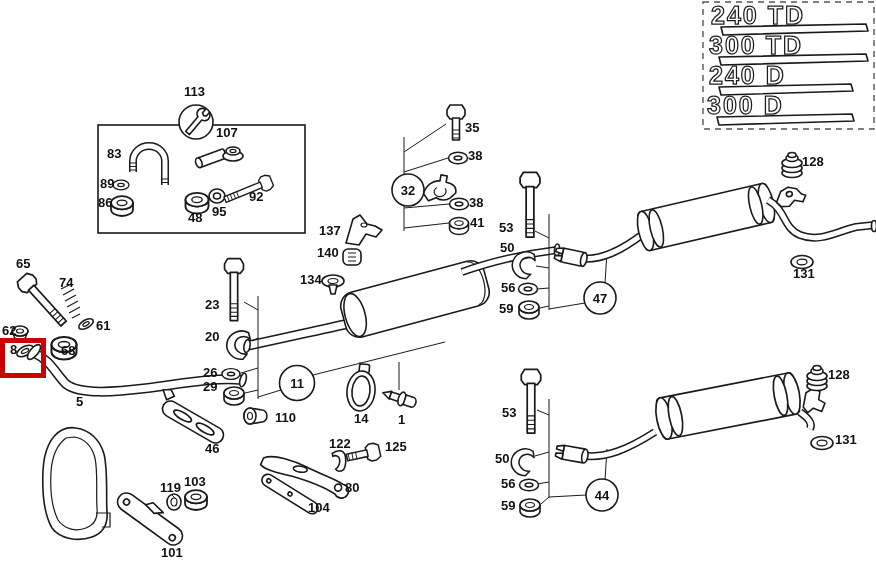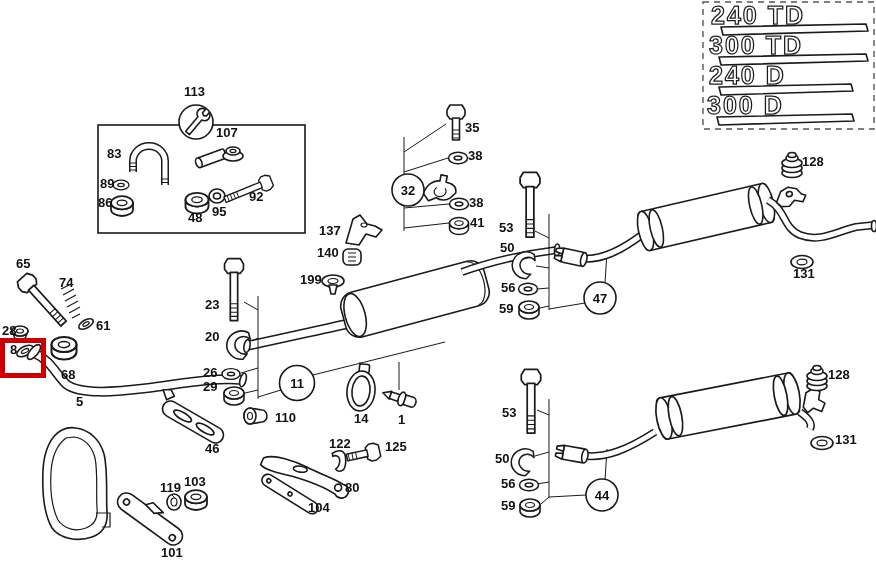--- a/index.html
+++ b/index.html
@@ -325,31 +325,31 @@
 <div class="lbl" style="left:107px;top:147px">83</div>
 <div class="lbl" style="left:100px;top:177px">89</div>
 <div class="lbl" style="left:98px;top:196px">86</div>
 <div class="lbl" style="left:216px;top:126px">107</div>
 <div class="lbl" style="left:188px;top:211px">48</div>
 <div class="lbl" style="left:212px;top:205px">95</div>
 <div class="lbl" style="left:249px;top:190px">92</div>
 <div class="lbl" style="left:16px;top:257px">65</div>
 <div class="lbl" style="left:59px;top:276px">74</div>
 <div class="lbl" style="left:96px;top:319px">61</div>
-<div class="lbl" style="left:2px;top:324px">28</div>
+<div class="lbl" style="left:2px;top:324px">62</div>
 <div class="lbl" style="left:10px;top:343px">8</div>
-<div class="lbl" style="left:61px;top:368px">68</div>
+<div class="lbl" style="left:61px;top:344px">68</div>
 <div class="lbl" style="left:76px;top:395px">5</div>
 <div class="lbl" style="left:205px;top:298px">23</div>
 <div class="lbl" style="left:205px;top:330px">20</div>
 <div class="lbl" style="left:203px;top:366px">26</div>
 <div class="lbl" style="left:203px;top:380px">29</div>
 <div class="lbl" style="left:319px;top:224px">137</div>
 <div class="lbl" style="left:317px;top:246px">140</div>
-<div class="lbl" style="left:300px;top:273px">199</div>
+<div class="lbl" style="left:300px;top:273px">134</div>
 <div class="lbl" style="left:275px;top:411px">110</div>
 <div class="lbl" style="left:354px;top:412px">14</div>
 <div class="lbl" style="left:398px;top:413px">1</div>
 <div class="lbl" style="left:329px;top:437px">122</div>
 <div class="lbl" style="left:385px;top:440px">125</div>
 <div class="lbl" style="left:345px;top:481px">80</div>
 <div class="lbl" style="left:308px;top:501px">104</div>
 <div class="lbl" style="left:205px;top:442px">46</div>
 <div class="lbl" style="left:160px;top:481px">119</div>
 <div class="lbl" style="left:184px;top:475px">103</div>

